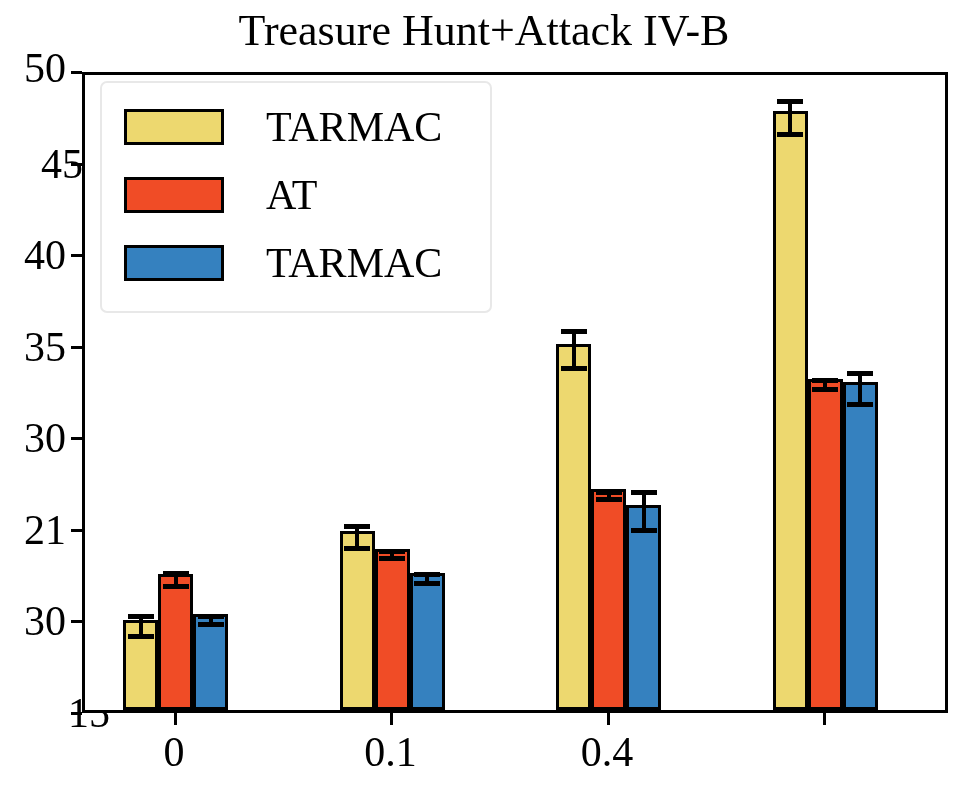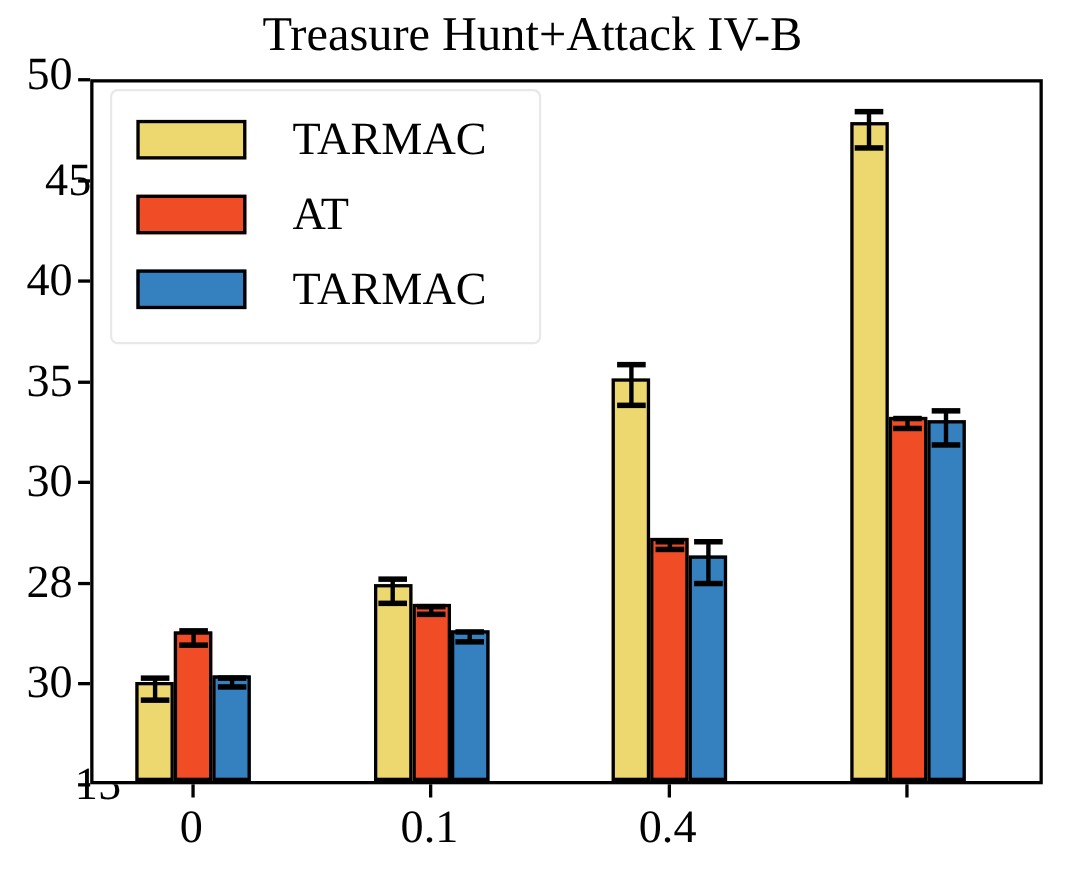--- a/index.html
+++ b/index.html
@@ -153,21 +153,21 @@
       <div class="ytick-label" style="right: 902px; top: 47px;">50</div>
       <div class="ytick" style="left: 71px; top: 162.571px;"></div>
       <div class="ytick-label" style="right: 885px; top: 142.571px;">45</div>
       <div class="ytick" style="left: 71px; top: 254.143px;"></div>
       <div class="ytick-label" style="right: 902px; top: 234.143px;">40</div>
       <div class="ytick" style="left: 71px; top: 345.714px;"></div>
       <div class="ytick-label" style="right: 902px; top: 325.714px;">35</div>
       <div class="ytick" style="left: 71px; top: 437.286px;"></div>
       <div class="ytick-label" style="right: 902px; top: 417.286px;">30</div>
       <div class="ytick" style="left: 71px; top: 528.857px;"></div>
-      <div class="ytick-label" style="right: 902px; top: 508.857px;">28</div>
+      <div class="ytick-label" style="right: 902px; top: 508.857px;">21</div>
       <div class="ytick" style="left: 71px; top: 620.429px;"></div>
       <div class="ytick-label" style="right: 902px; top: 600.429px;">30</div>
       <div class="ytick" style="left: 71px; top: 712px;"></div>
       <div class="ytick-label" style="right: 858px; top: 692px; margin-left: 10px;">15</div>
     </div>
 
   <div id="plot-area">
     <div id="plot-inner">
         <div class="bar" style="left: 38.43px; width: 35px; height: 89.74px; background: rgb(237, 216, 111); z-index: 10;"></div>
         <div class="errbar" style="left: 53.93px; top: 541.187px; height: 20.1457px; z-index: 30;"></div>

